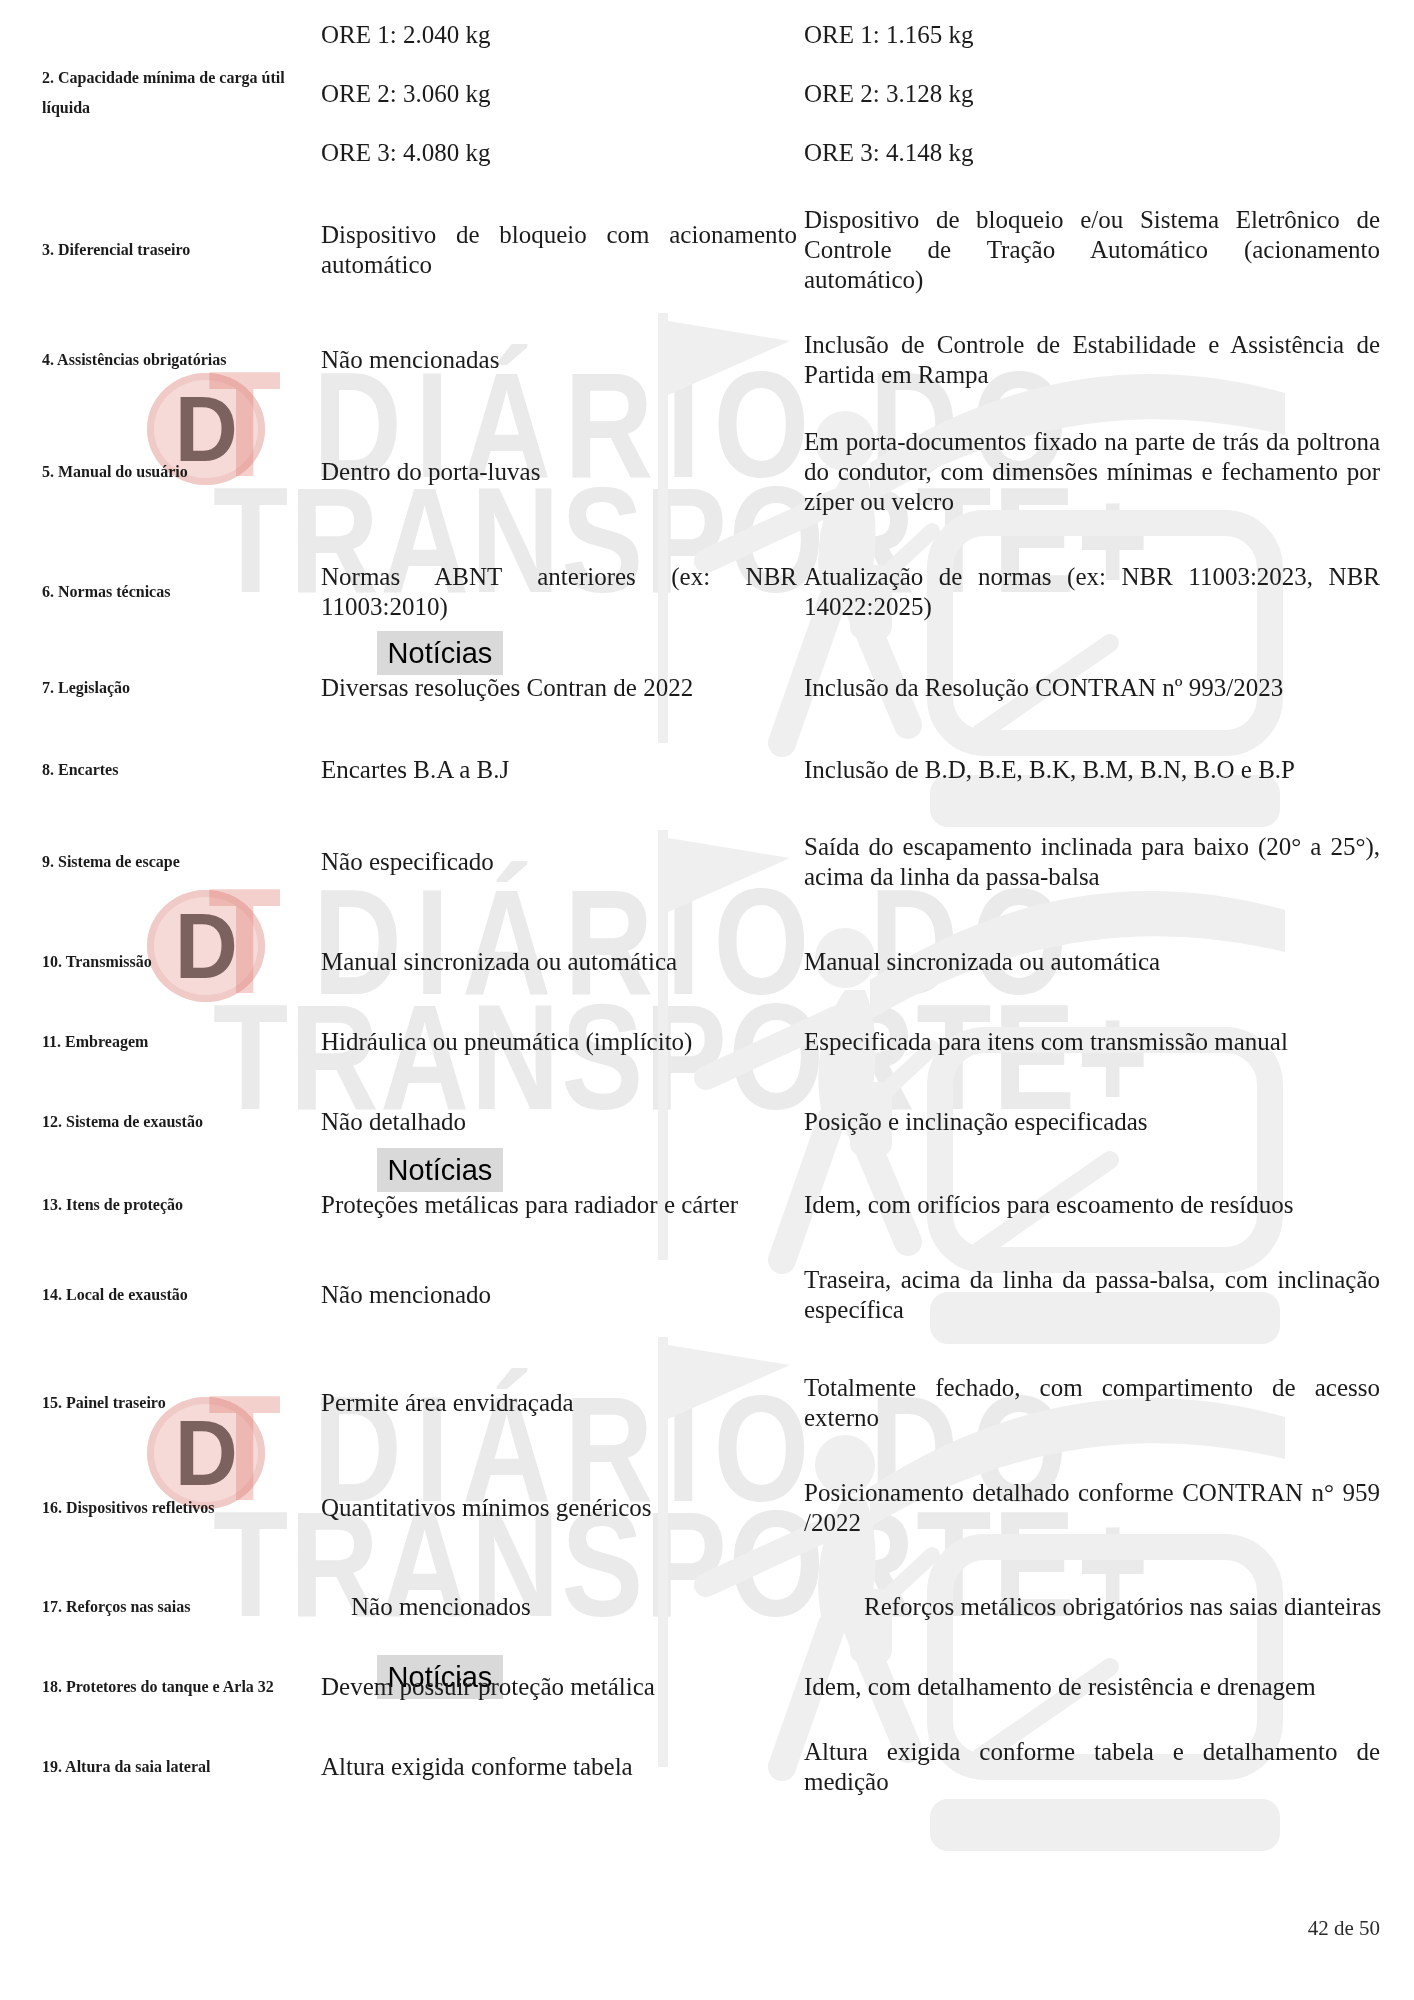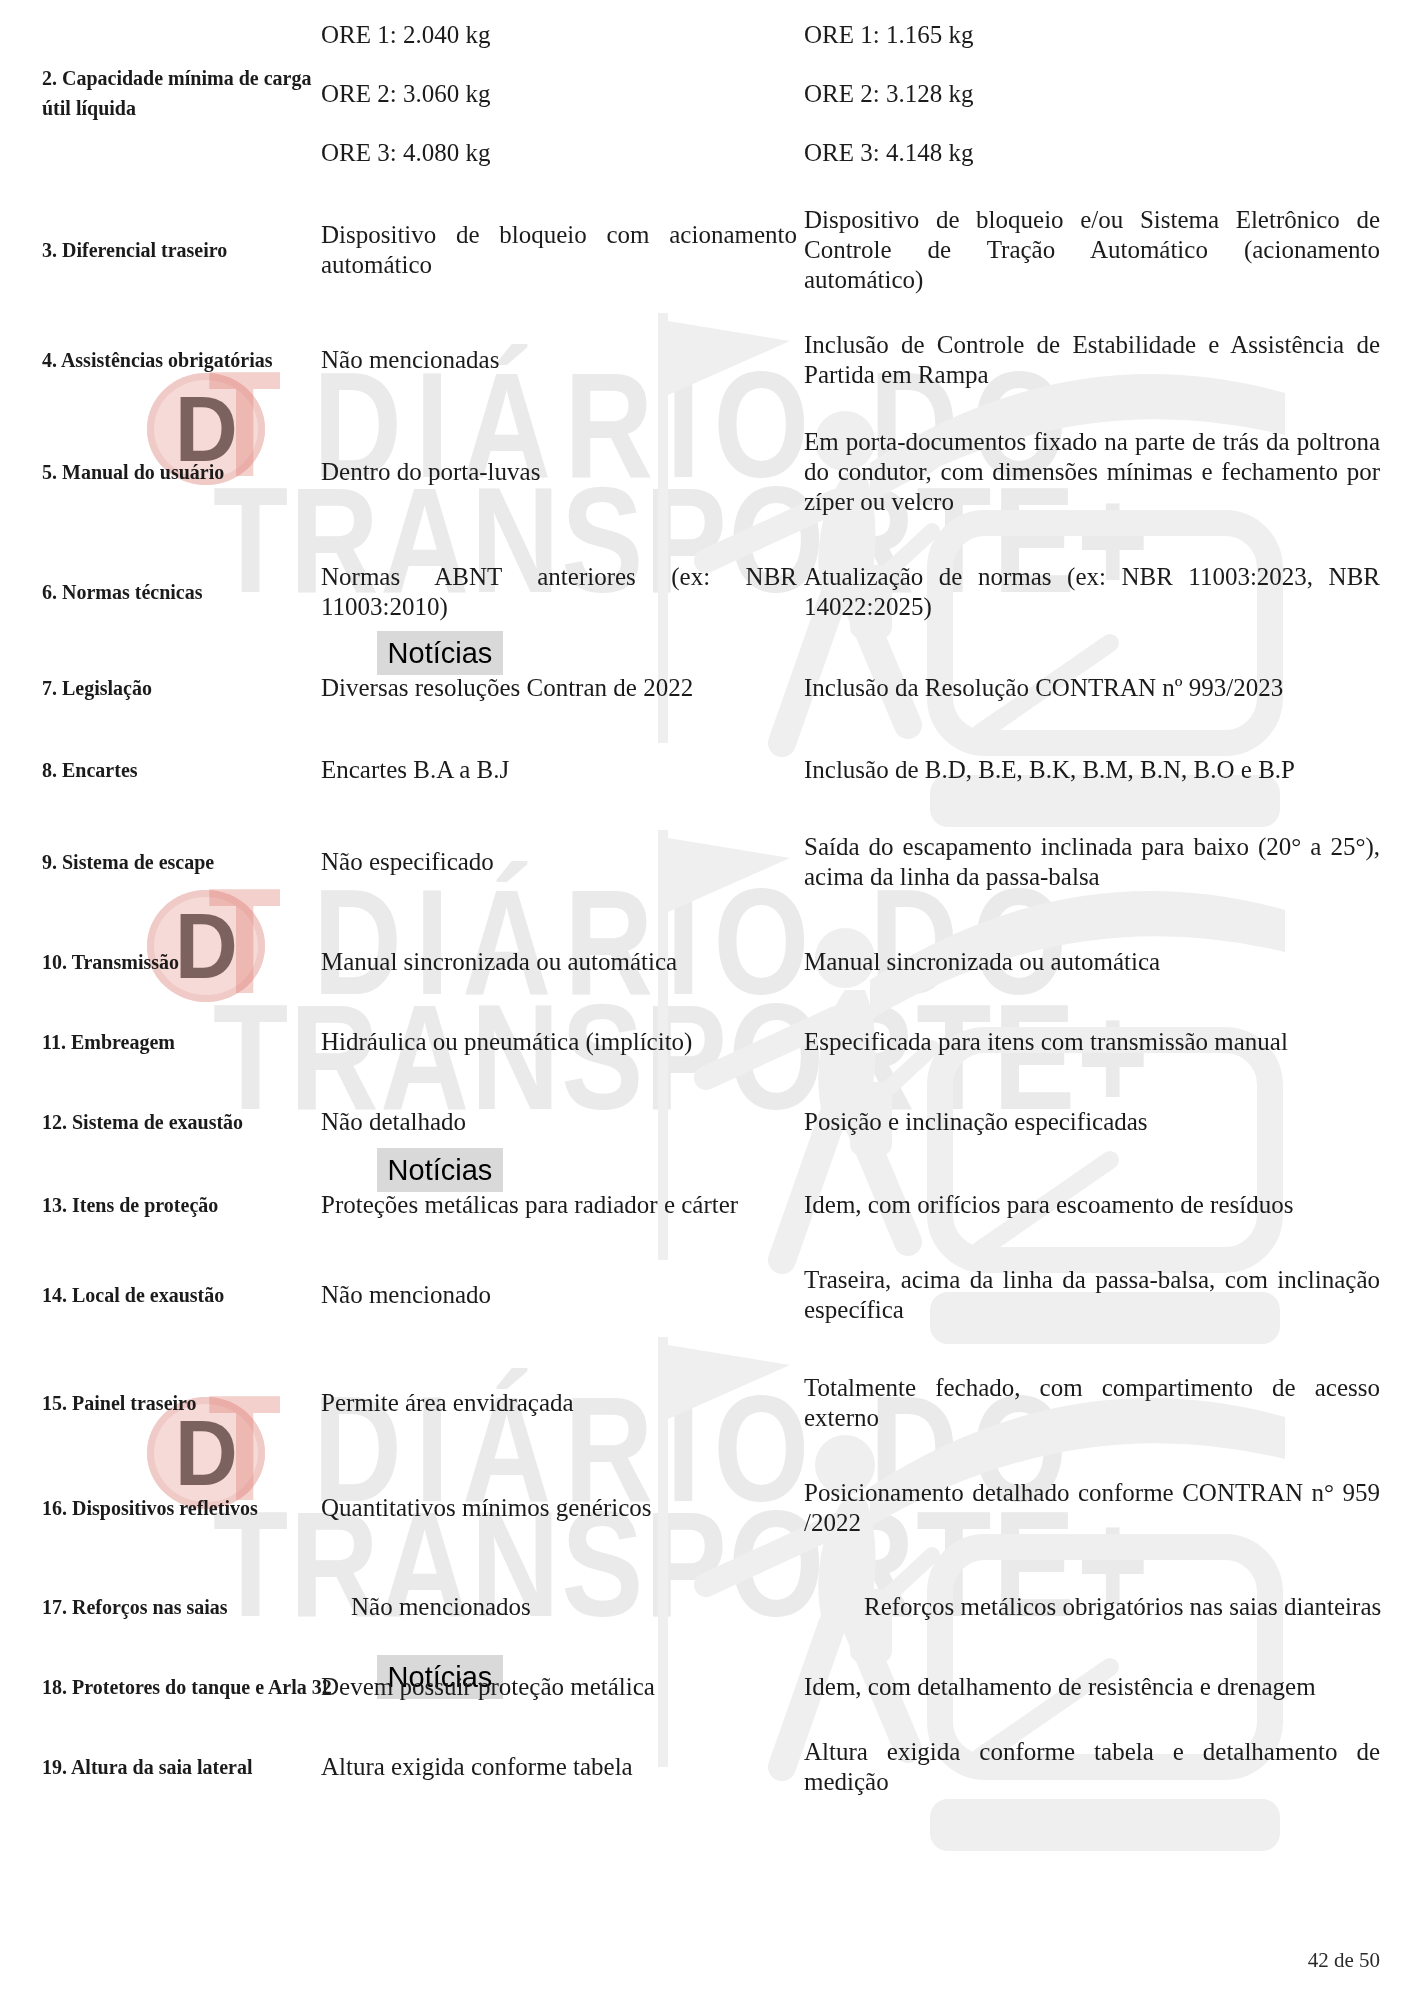--- a/index.html
+++ b/index.html
@@ -42,28 +42,28 @@
   .row:nth-child(9){min-height:96px;}
   .row:nth-child(10){min-height:64px;}
   .row:nth-child(11){min-height:96px;}
   .row:nth-child(12){min-height:70px;}
   .row:nth-child(13){min-height:110px;}
   .row:nth-child(14){min-height:106px;}
   .row:nth-child(15){min-height:104px;}
   .row:nth-child(16){min-height:94px;gap:37px;}
   .row:nth-child(17){min-height:66px;}
   .row:nth-child(18){min-height:94px;}
-  .cell-label{font-weight:bold;font-size:20px;line-height:30px;white-space:nowrap;}
+  .cell-label{font-weight:bold;font-size:16px;line-height:30px;white-space:nowrap;}
   .row:first-child .cell-label{white-space:normal;}
   .cell-old,.cell-new{font-size:25px;line-height:30px;}
   .cell-old p,.cell-new p{margin:0;text-align:justify;}
   .spec-line{line-height:59px;white-space:nowrap;}
 
   .footer{position:absolute;top:1916px;right:34px;z-index:1;
-          font-size:21px;color:#2a2a2a;margin-top:32px;}
+          font-size:21px;color:#2a2a2a;}
 </style>
 </head>
 <body>
 
 <div class="wm-layer">
   <div class="stamp" style="top: 373px;">
     <div class="logo-circle">
       <span class="logo-d">D</span>
     </div>
     <span class="logo-t">T</span>

